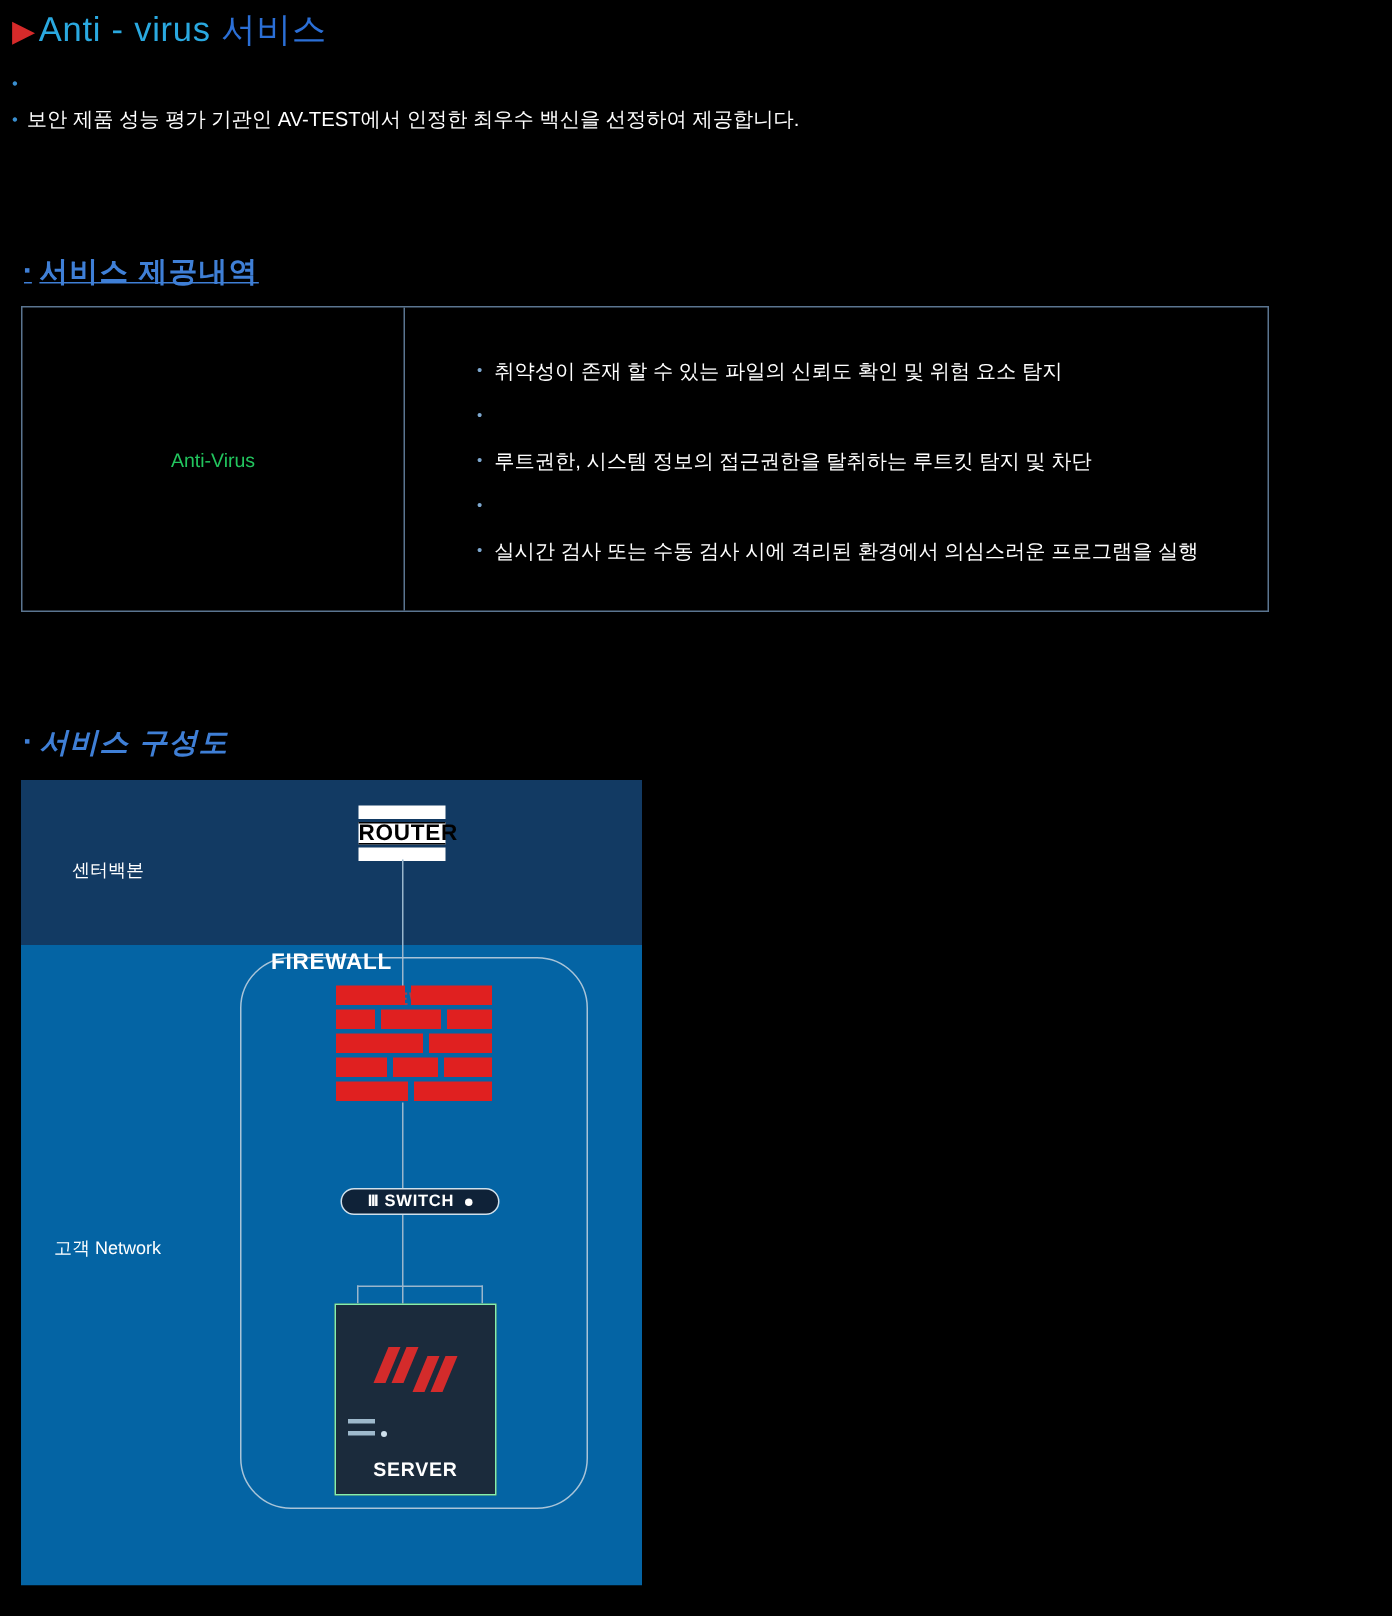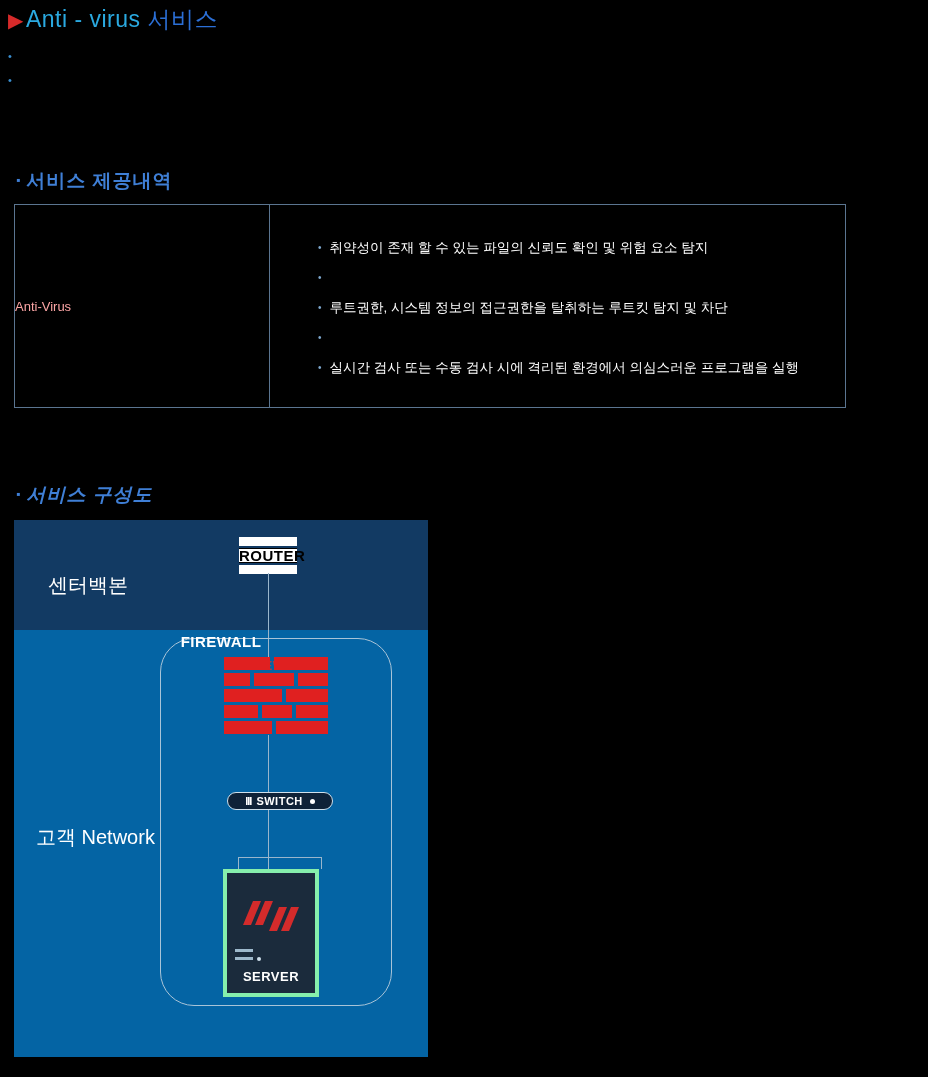--- a/index.html
+++ b/index.html
@@ -61,41 +61,42 @@
     color: #3f7fd6;
     white-space: nowrap;
     letter-spacing: 1px;
   }
   .sec-head .sq {
     color: #3f7fd6;
     font-size: 12px;
     margin-right: 5px;
     vertical-align: 3px;
   }
-  #sec-head-1 { left: 16px; top: 168px; }
+  #sec-head-1 { left: 16px; top: 168px; text-decoration: underline; }
   #sec-head-2 { left: 16px; top: 482px; font-style: italic; }
 
   
   .svc-table {
     position: absolute;
     left: 14px;
     top: 204px;
     width: 832px;
     height: 204px;
     border: 1px solid #5b7590;
     box-sizing: border-box;
     display: flex;
     background: #000000;
   }
   .svc-table .col-left {
     width: 254px;
     border-right: 1px solid #5b7590;
     display: flex;
     align-items: center;
-    color: #fca5a5;
+    justify-content: center;
+    color: #22c55e;
     font-size: 13px;
   }
   .svc-table .col-right {
     flex: 1;
     padding: 28px 0 0 48px;
     box-sizing: border-box;
   }
   .svc-table .col-right .li {
     display: flex;
     align-items: flex-start;
@@ -127,21 +128,21 @@
   }
   .band-bottom {
     position: absolute;
     left: 0; top: 110px;
     width: 414px; height: 427px;
     background: #0464a4;
   }
   .band-label {
     position: absolute;
     color: #ffffff;
-    font-size: 20px;
+    font-size: 12px;
     white-space: nowrap;
   }
   #label-backbone { left: 34px; top: 52px; }
   #label-network  { left: 22px; top: 304px; }
 
   
   .vline {
     position: absolute;
     width: 1px;
     background: #9ab6cc;
@@ -264,24 +265,24 @@
     border-right: 1px solid #9ab6cc;
     border-top: 1px solid #9ab6cc;
     box-sizing: border-box;
   }
 
   
   .server {
     position: absolute;
     left: 209px;
     top: 349px;
-    width: 96px;
+    width: 108px;
     height: 128px;
     background: #1b2b3c;
-    border: 4px solid #86efac;
+    border: 1px solid #86efac;
     box-sizing: border-box;
   }
   .server .logo {
     position: absolute;
     left: 0; right: 0;
     top: 24px;
     text-align: center;
     color: #d42b2b;
     font-size: 40px;
     font-weight: 700;
@@ -321,20 +322,21 @@
 <div class="page-title">
   <span class="tri">▶</span><span class="t-en">Anti - virus</span> <span class="t-ko">서비스</span>
 </div>
 
 <div class="intro">
   <div class="li">
     <span class="dot">•</span>
   </div>
   <div class="li">
     <span class="dot">•</span>
+    <span>보안 제품 성능 평가 기관인 AV-TEST에서 인정한 최우수 백신을 선정하여 제공합니다.</span>
   </div>
 </div>
 
 <div class="sec-head" id="sec-head-1">
   <span class="sq">▪</span><span>서비스 제공내역</span>
 </div>
 
 <div class="svc-table">
   <div class="col-left">
     <span>Anti-Virus</span>

